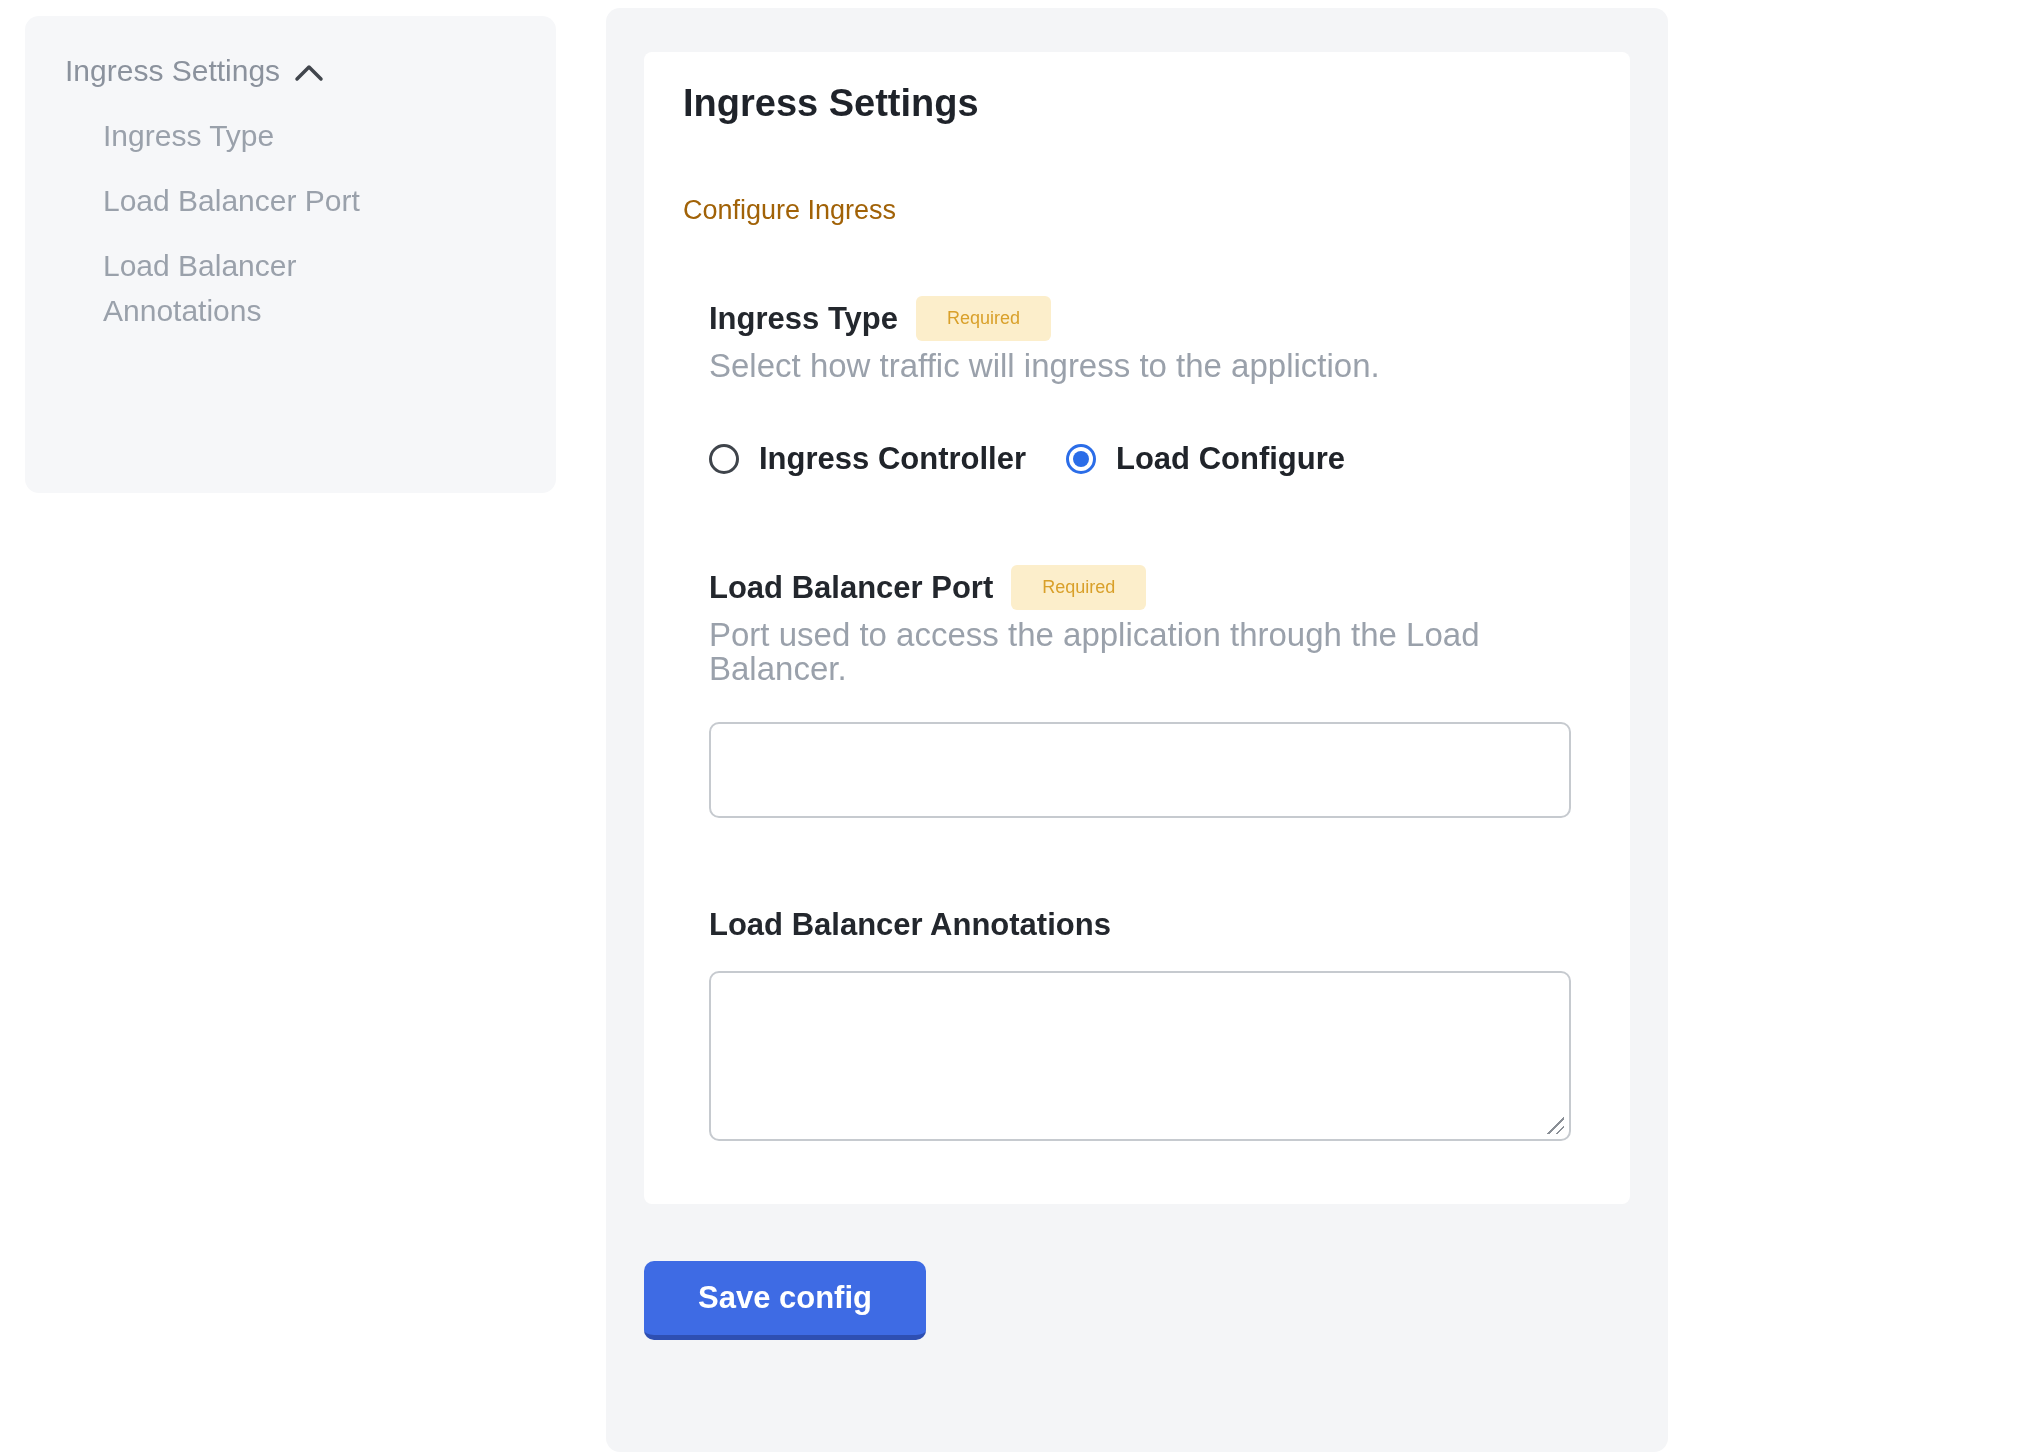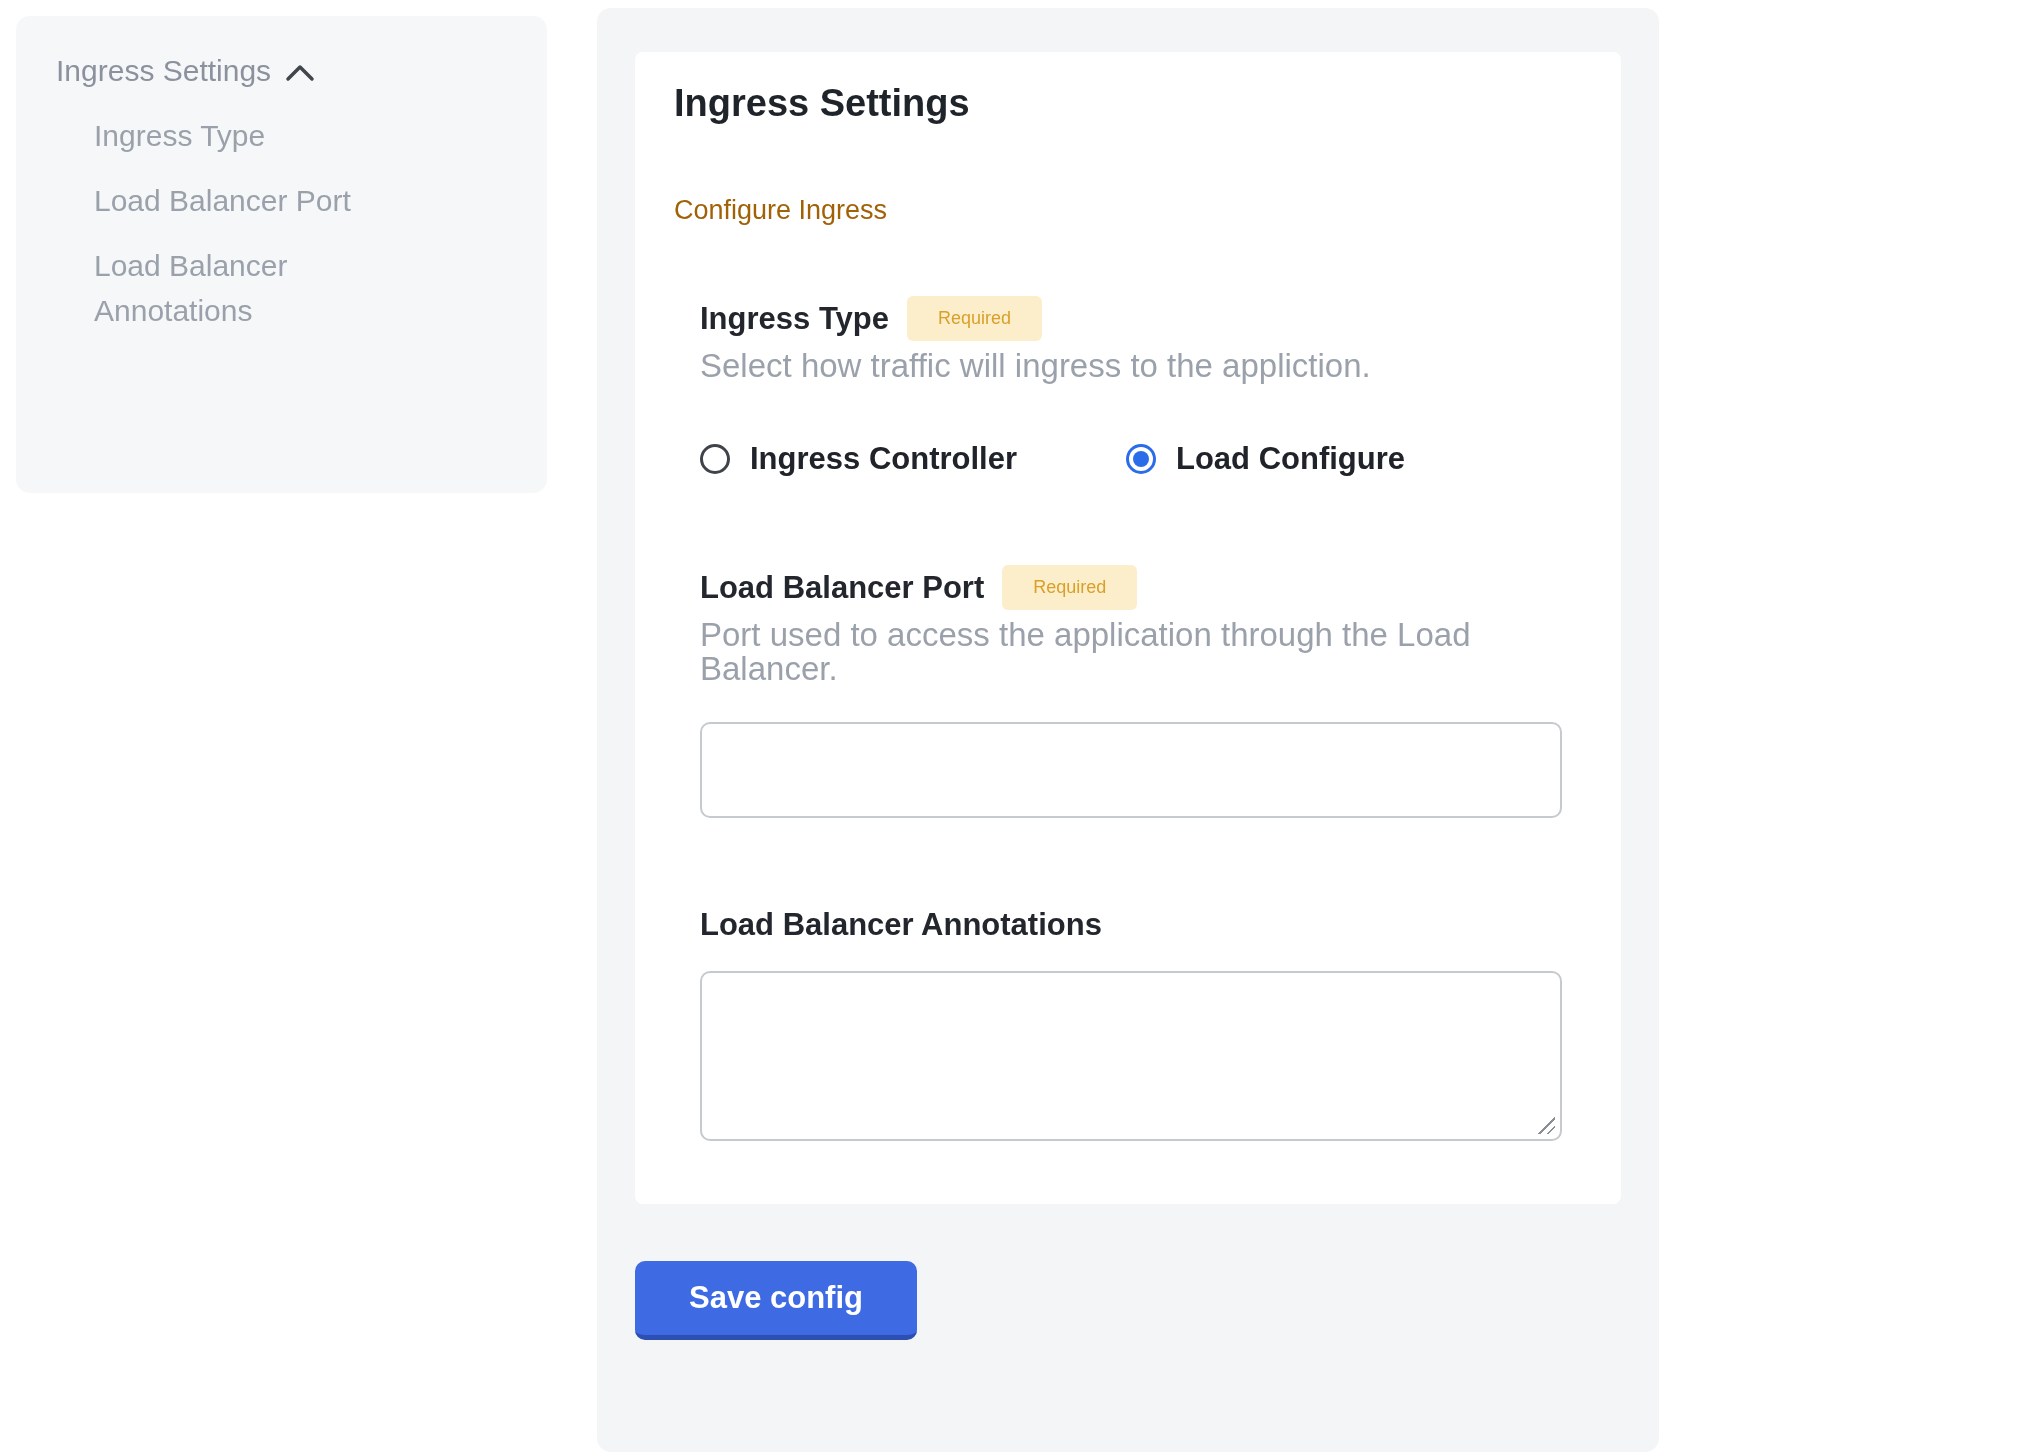--- a/index.html
+++ b/index.html
@@ -1,18 +1,18 @@
 <!DOCTYPE html>
 <html><head>
 <meta charset="utf-8">
 <style>
   * { margin:0; padding:0; box-sizing:border-box; }
   html,body { width:2036px; height:1452px; background:#ffffff;
     font-family:"Liberation Sans", sans-serif; color:#20242a; }
-  .page { position:relative; width:1676px; height:1452px; overflow:hidden; }
+  .page { position:relative; width:1676px; height:1452px; overflow:hidden;margin-left:9px; }
 
   
   .sidebar {
     position:absolute; left:16px; top:16px; width:531px;
     background:#f6f7f9; border-radius:14px;
     padding:32px 40px 160px 40px;
   }
   .nav-header {
     display:flex; align-items:center; gap:14px;
     font-size:30px; line-height:45px; color:#8b929d; cursor:pointer;
@@ -43,21 +43,21 @@
     color:#23272d; line-height:44px;
   }
   .badge {
     display:inline-block; margin-left:18px; padding:6px 31px;
     background:#fceecb; color:#d9a02a; font-size:18px; font-weight:400;
     border-radius:6px; line-height:33px;
   }
   .section-desc { margin-top:8px; font-size:33px; color:#9aa1ab; line-height:34px; }
 
   .sec-ingress-type { margin-top:66px; }
-  .radio-row { margin-top:58px; display:flex; align-items:center; gap:109px; }
+  .radio-row { margin-top:58px; display:flex; align-items:center; gap:40px; }
   .radio-option { display:flex; align-items:center; cursor:pointer; }
   .radio {
     width:30px; height:30px; border-radius:50%;
     border:3px solid #3f444b; position:relative; background:#fff; flex:none;
   }
   .radio.checked { border-color:#2b6de8; }
   .radio.checked::after {
     content:""; position:absolute; left:4px; top:4px; right:4px; bottom:4px;
     background:#2b6de8; border-radius:50%;
   }

